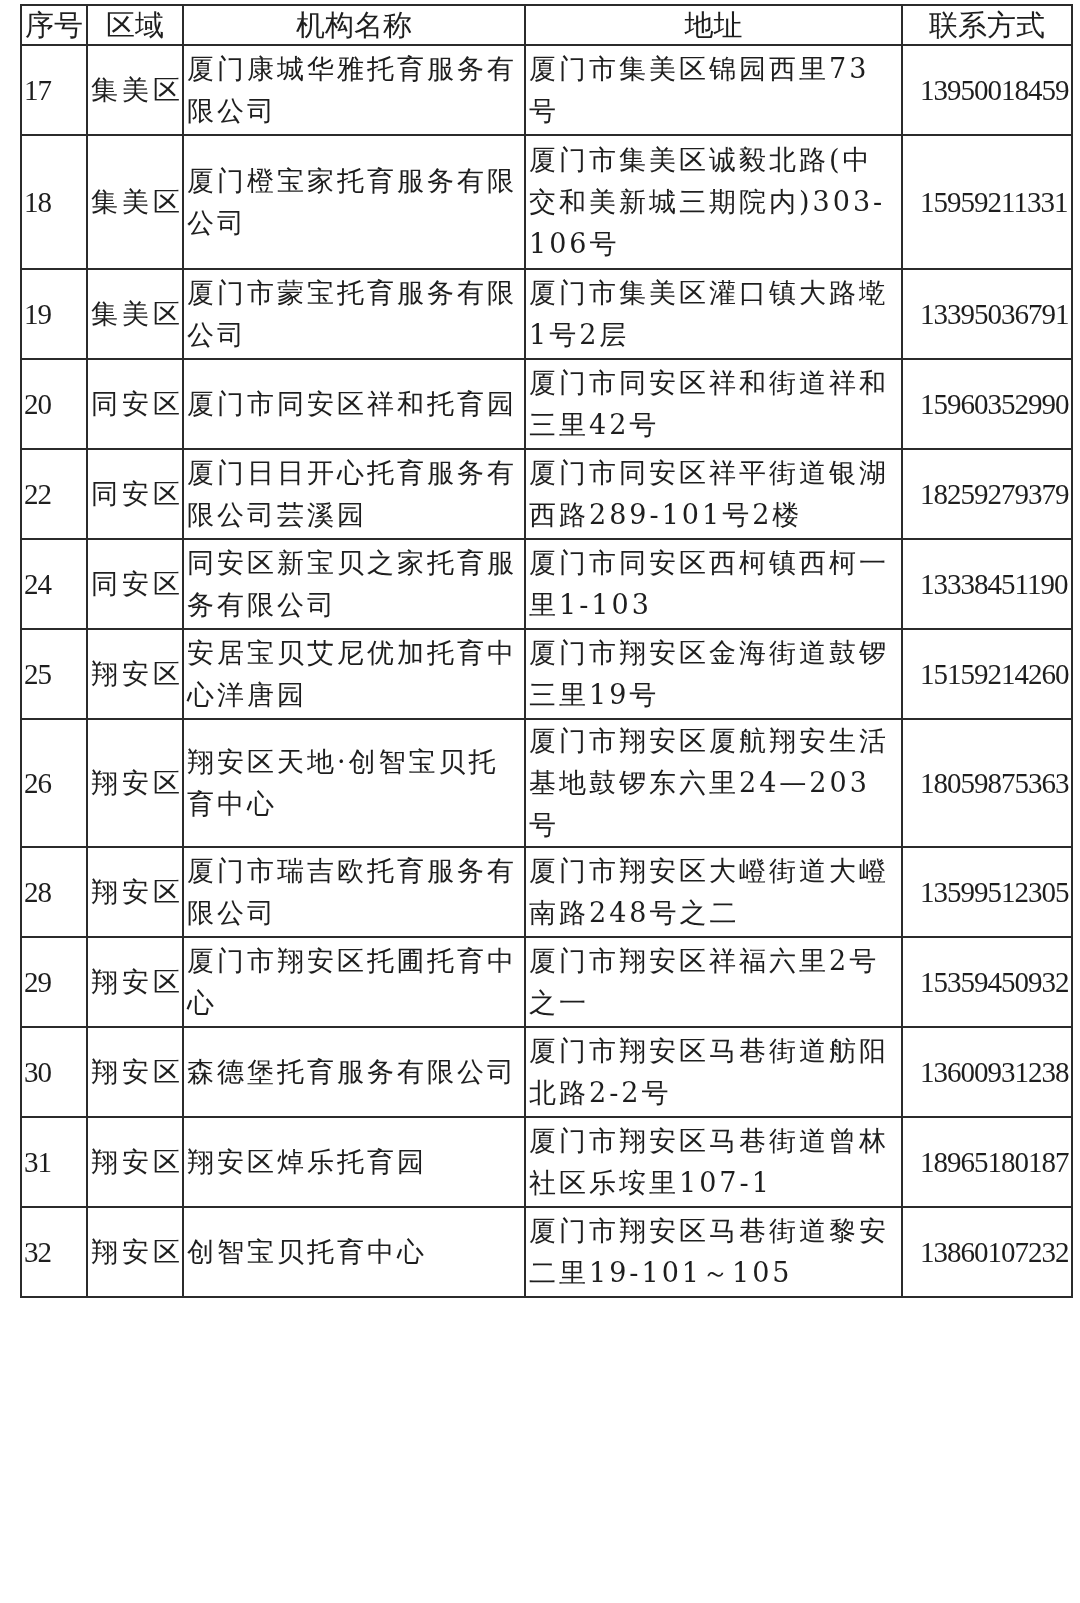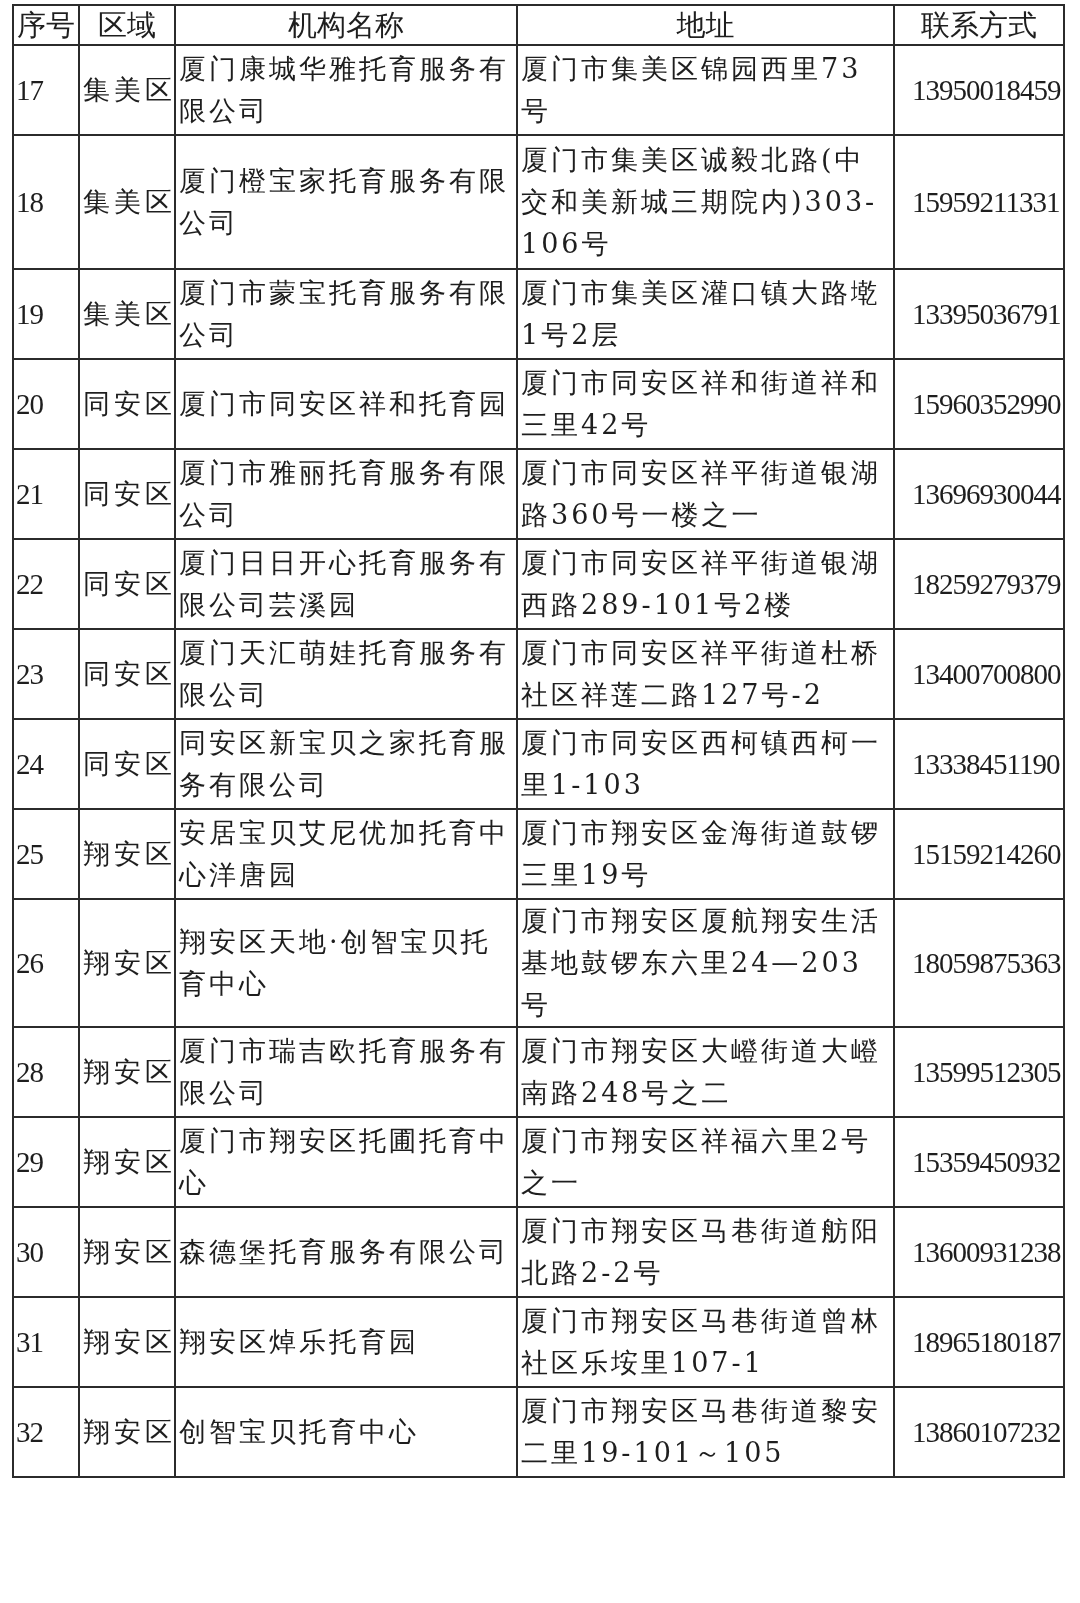--- a/index.html
+++ b/index.html
@@ -1,17 +1,17 @@
 <!DOCTYPE html>
 <html><head>
   <meta charset="utf-8">
   <style>
     html, body { margin: 0; padding: 0; background: #ffffff; }
     body { width: 1080px; height: 1603px; position: relative; overflow: hidden; }
-    .table-wrap { position: absolute; left: 12px; top: 4px; }
+    .table-wrap { position: absolute; left: 20px; top: 4px; }
     table {
       border-collapse: collapse;
       table-layout: fixed;
       width: 1051px;
       color: #1e1e1e;
     }
     th, td {
       border: 2px solid #2b2b2b;
       padding: 0 4px 0 3px;
       vertical-align: middle;
@@ -96,39 +96,25 @@
         <td class="phone">13395036791</td>
       </tr>
       <tr class="r2">
         <td class="num">20</td>
         <td class="region">同安区</td>
         <td class="name">厦门市同安区祥和托育园</td>
         <td class="addr">厦门市同安区祥和街道祥和三里42号</td>
         <td class="phone">15960352990</td>
       </tr>
       <tr class="r2">
-        <td class="num">21</td>
-        <td class="region">同安区</td>
-        <td class="name">厦门市雅丽托育服务有限公司</td>
-        <td class="addr">厦门市同安区祥平街道银湖路360号一楼之一</td>
-        <td class="phone">13696930044</td>
-      </tr>
-      <tr class="r2">
         <td class="num">22</td>
         <td class="region">同安区</td>
         <td class="name">厦门日日开心托育服务有限公司芸溪园</td>
         <td class="addr">厦门市同安区祥平街道银湖西路289-101号2楼</td>
         <td class="phone">18259279379</td>
-      </tr>
-      <tr class="r2">
-        <td class="num">23</td>
-        <td class="region">同安区</td>
-        <td class="name">厦门天汇萌娃托育服务有限公司</td>
-        <td class="addr">厦门市同安区祥平街道杜桥社区祥莲二路127号-2</td>
-        <td class="phone">13400700800</td>
       </tr>
       <tr class="r2">
         <td class="num">24</td>
         <td class="region">同安区</td>
         <td class="name">同安区新宝贝之家托育服务有限公司</td>
         <td class="addr">厦门市同安区西柯镇西柯一里1-103</td>
         <td class="phone">13338451190</td>
       </tr>
       <tr class="r2">
         <td class="num">25</td>

